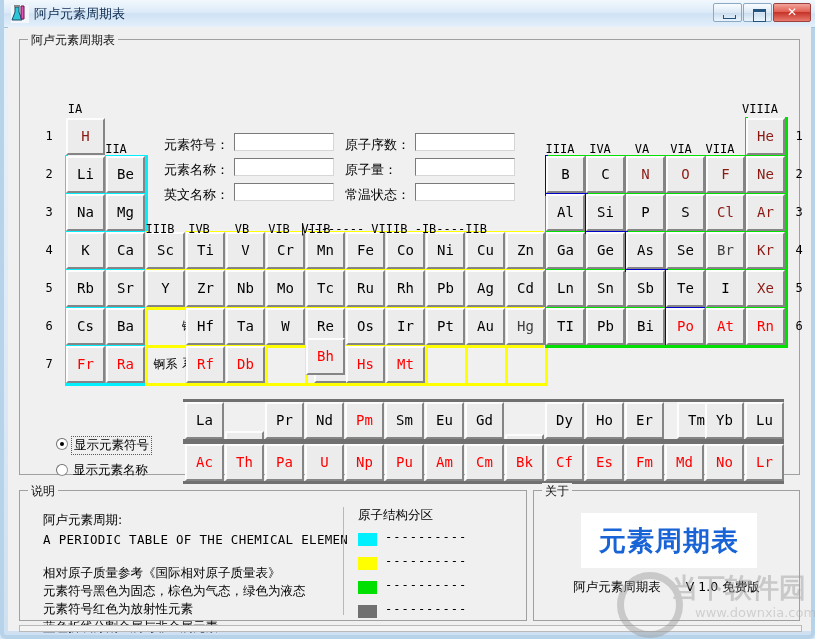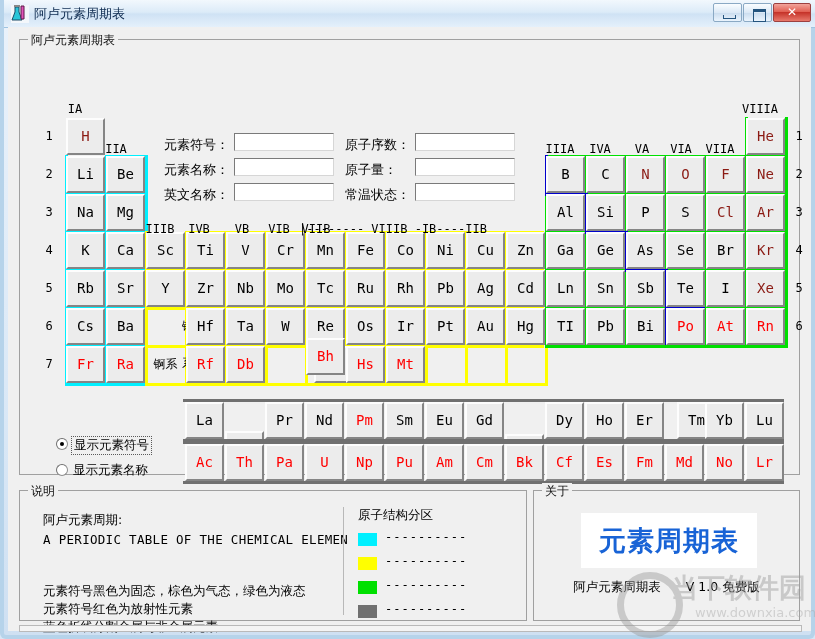--- a/index.html
+++ b/index.html
@@ -82,21 +82,21 @@
     background:#ececec;
     border:2px solid;
     border-color:#fdfdfd #858585 #858585 #fdfdfd;
     text-align:center;line-height:33px;
     font-size:14px;color:#000;
     font-family:"DejaVu Sans Mono","Liberation Mono",monospace;
     cursor:default;
   }
   .cell.gas{color:#8b1a13;}
   .cell.rad{color:#ff0000;}
-  .cell.liq{color:#000000;}
+  .cell.liq{color:#404040;}
   .cell.plain{border:none;background:transparent;color:#000;font-family:"DejaVu Sans",sans-serif;font-size:12px;line-height:37px;}
   .rownum,.colhdr{
     position:absolute;font-size:12px;color:#000;text-align:center;white-space:nowrap;
     font-family:"DejaVu Sans Mono","Liberation Mono",monospace;
   }
   
   .bar{position:absolute;}
 
   
   .radio-row{position:absolute;height:16px;}
@@ -418,20 +418,21 @@
       <input class="ftext" style="left: 395px; top: 93px;" value="">
       <input class="ftext" style="left: 395px; top: 118px;" value="">
       <input class="ftext" style="left: 395px; top: 143px;" value="">
     </div>
 
     <div class="groupbox" id="gb-desc">
       <div class="gblabel">说明</div>
 
       <div class="dtext" style="left:23px;top:21px;">阿卢元素周期:</div>
       <div class="dtext mono" style="left:23px;top:41px;">A PERIODIC TABLE OF THE CHEMICAL ELEMEN</div>
+      <div class="dtext" style="left:23px;top:74px;">相对原子质量参考《国际相对原子质量表》</div>
       <div class="dtext" style="left:23px;top:92px;">元素符号黑色为固态，棕色为气态，绿色为液态</div>
       <div class="dtext" style="left:23px;top:110px;">元素符号红色为放射性元素</div>
       <div class="dtext" style="left:23px;top:128px;">蓝色折线分割金属与非金属元素</div>
 
       <div id="legendbox">
         <div class="legend-title">原子结构分区</div>
         <div class="swatch" style="top: 26px; background: rgb(0, 240, 255);"></div>
         <div class="dashes" style="top:23px;">----------</div>
         <div class="swatch" style="top: 50px; background: rgb(255, 255, 0);"></div>
         <div class="dashes" style="top:47px;">----------</div>

